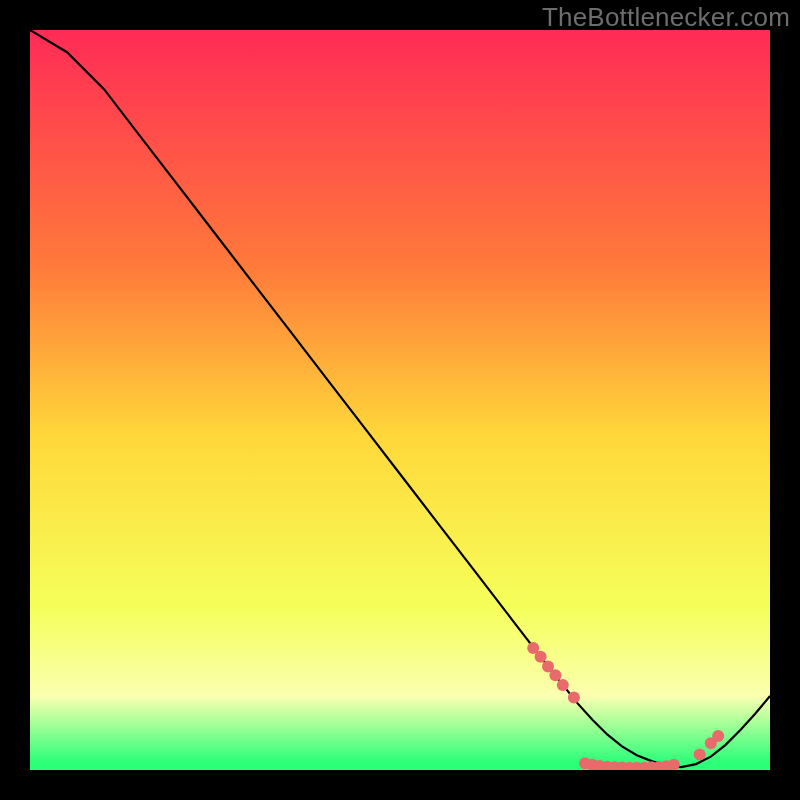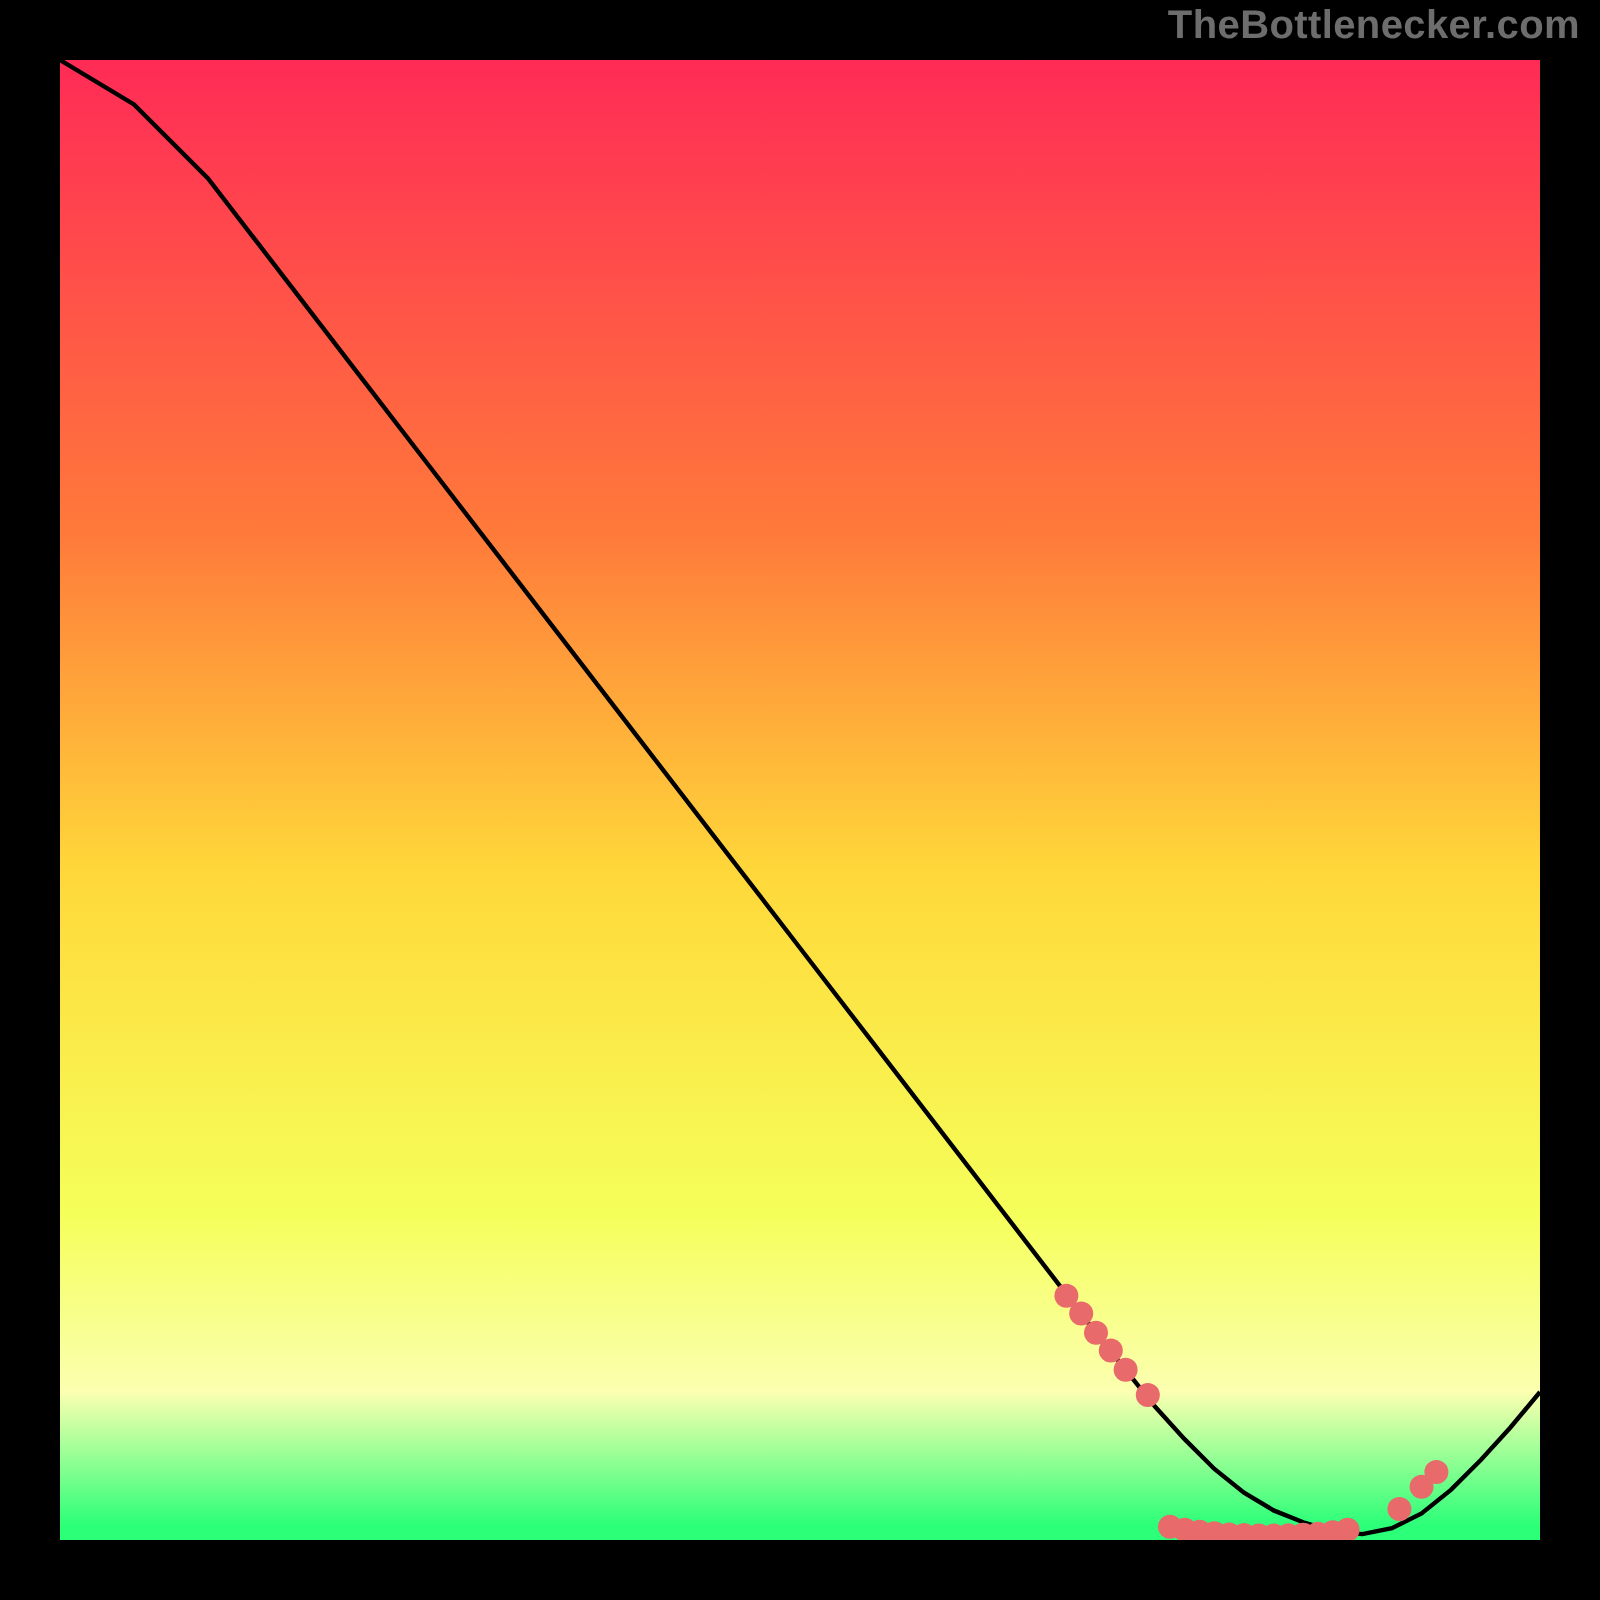--- a/index.html
+++ b/index.html
@@ -17,23 +17,23 @@
     top: 0;
     width: 800px;
     height: 800px;
     background: #000;
   }
   .watermark {
     position: absolute;
     top: 2px;
     right: 10px;
     color: #6d6d6d;
-    font-size: 20px;
+    font-size: 26px;
     letter-spacing: 0.2px;
-    font-weight: 700;
+    font-weight: 400;
   }
   .plot {
     position: absolute;
     left: 30px;
     top: 30px;
     width: 740px;
     height: 740px;
   }
   svg { display: block; }
 </style>

